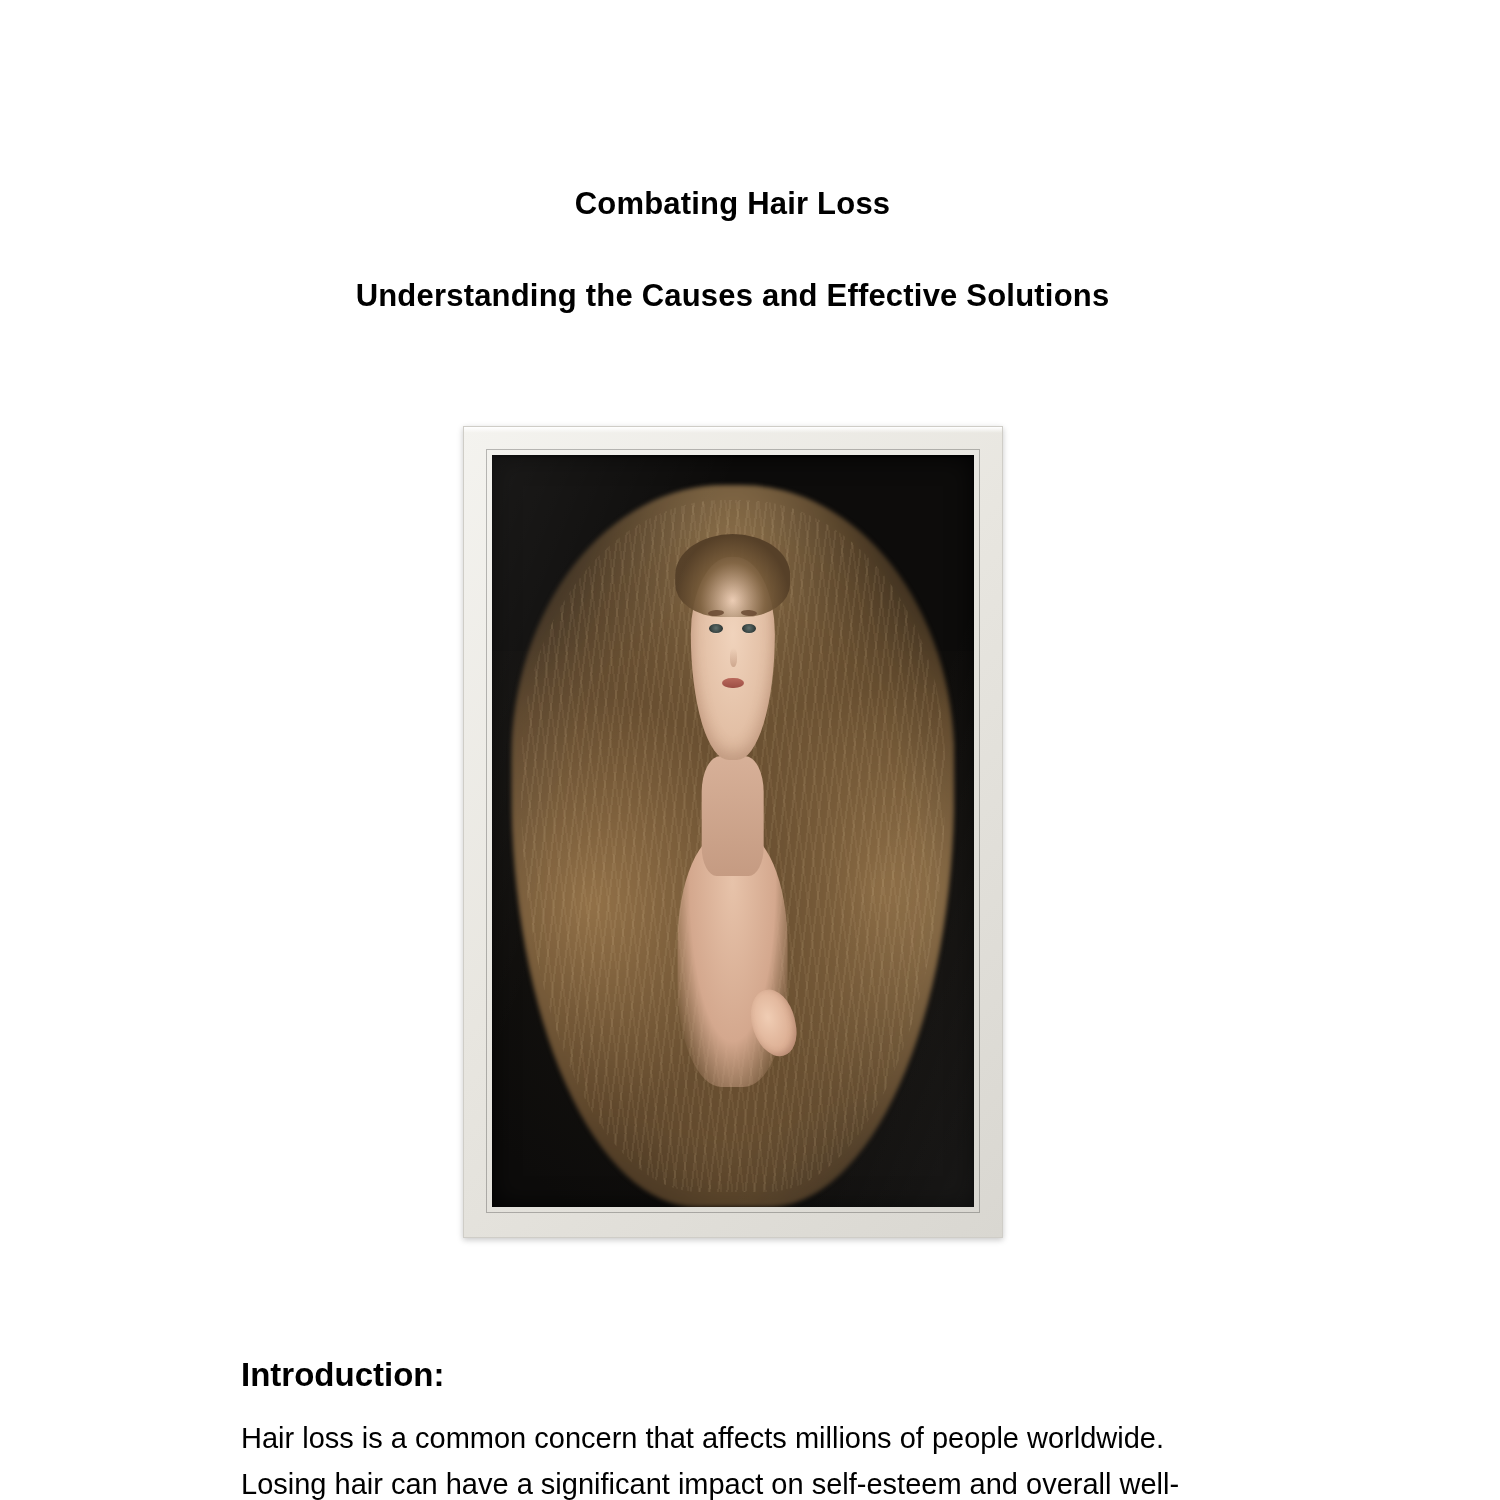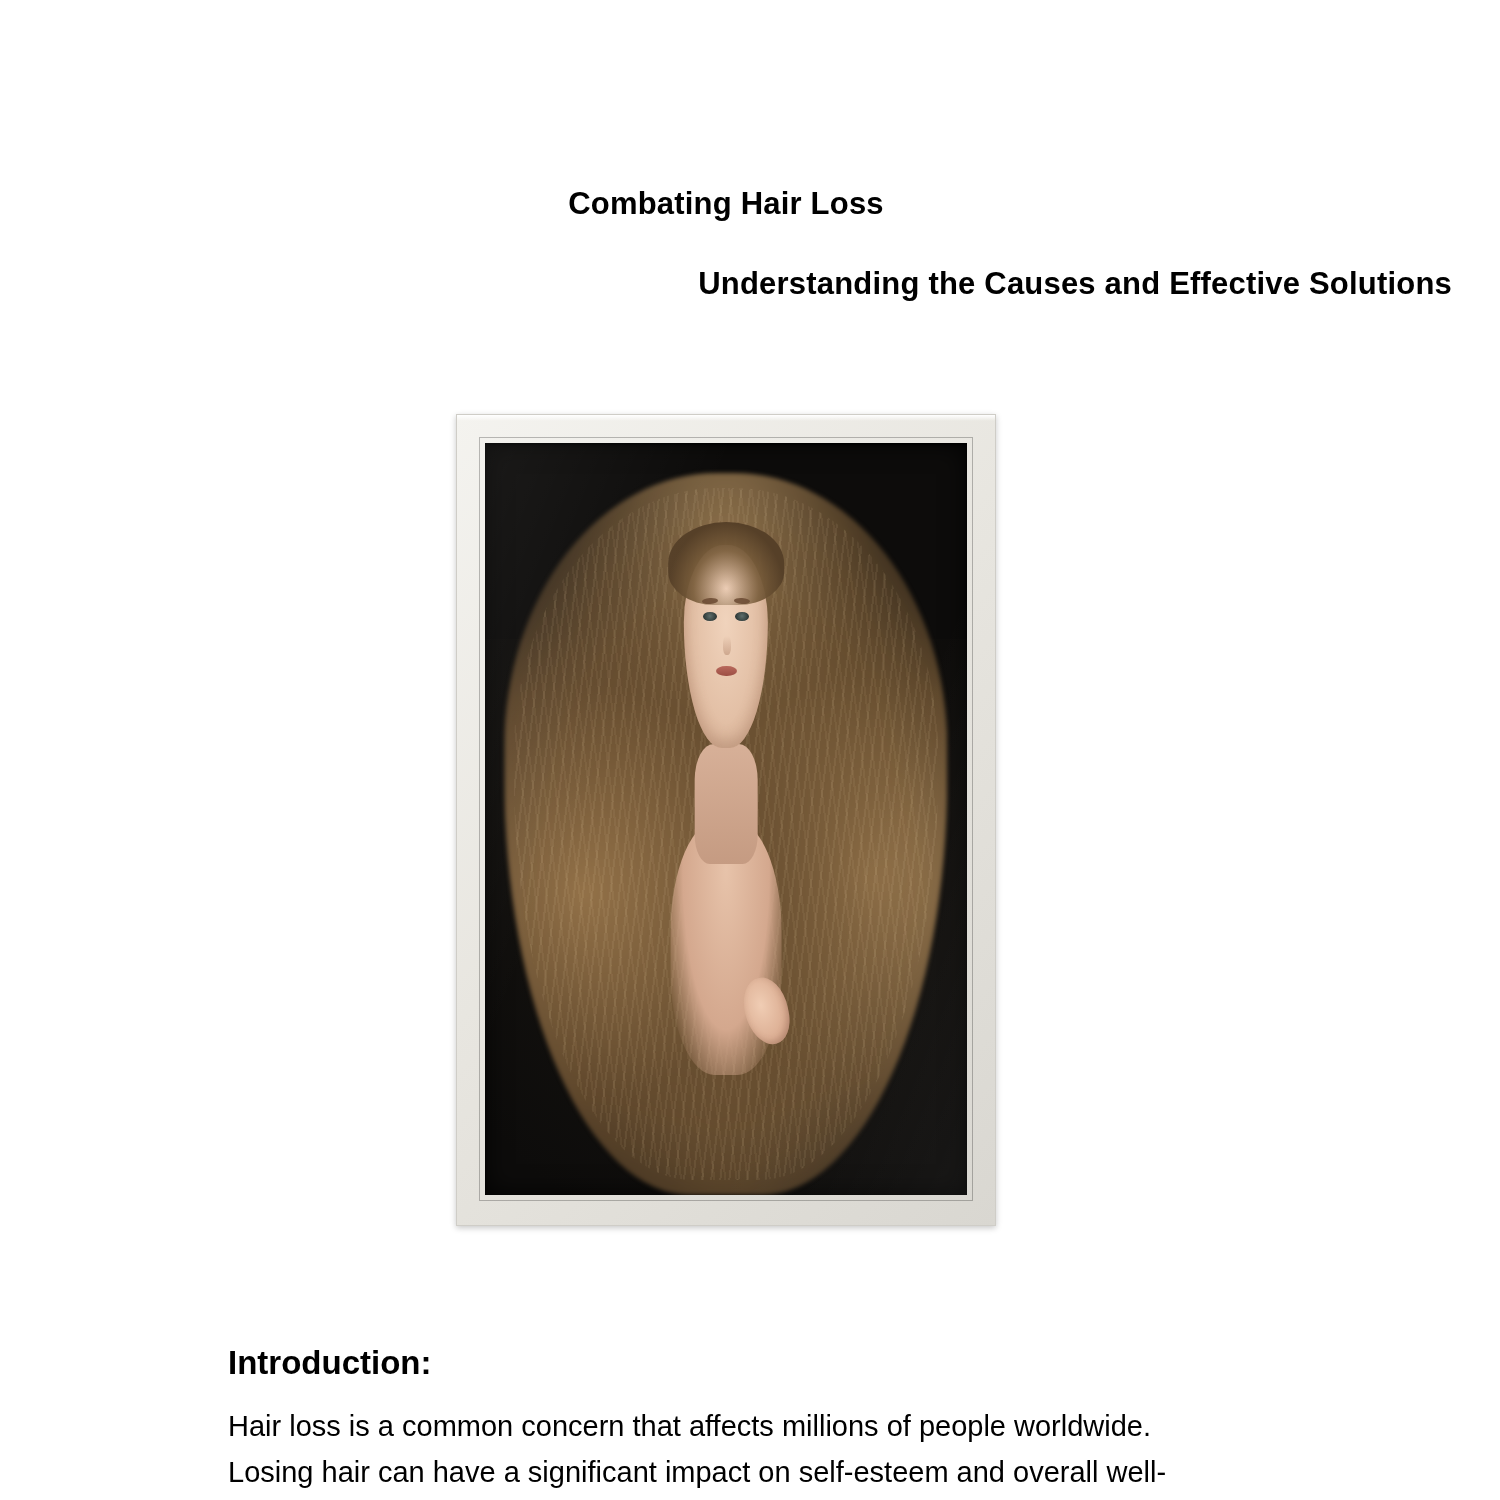--- a/index.html
+++ b/index.html
@@ -13,36 +13,37 @@
     overflow: hidden;
     font-family: "Liberation Sans", sans-serif;
     color: #000000;
   }
   .page {
     position: relative;
     width: 1452px;
     height: 1500px;
     background: #ffffff;
     box-sizing: border-box;
+    padding-left: 13px;
   }
   .doc-title {
     text-align: center;
     font-size: 31px;
     font-weight: bold;
     letter-spacing: 0.2px;
     margin: 0;
     padding-top: 185px;
     line-height: 1.2;
   }
   .doc-subtitle {
-    text-align: right;
+    text-align: center;
     font-size: 31px;
     font-weight: bold;
     letter-spacing: 0.2px;
-    margin: 0;
+    margin: 12px;
     padding-top: 43px;
     line-height: 1.2;
   }
   .figure-wrap {
     margin-top: 112px;
     display: flex;
     justify-content: center;
   }
   
   .photo-frame {

